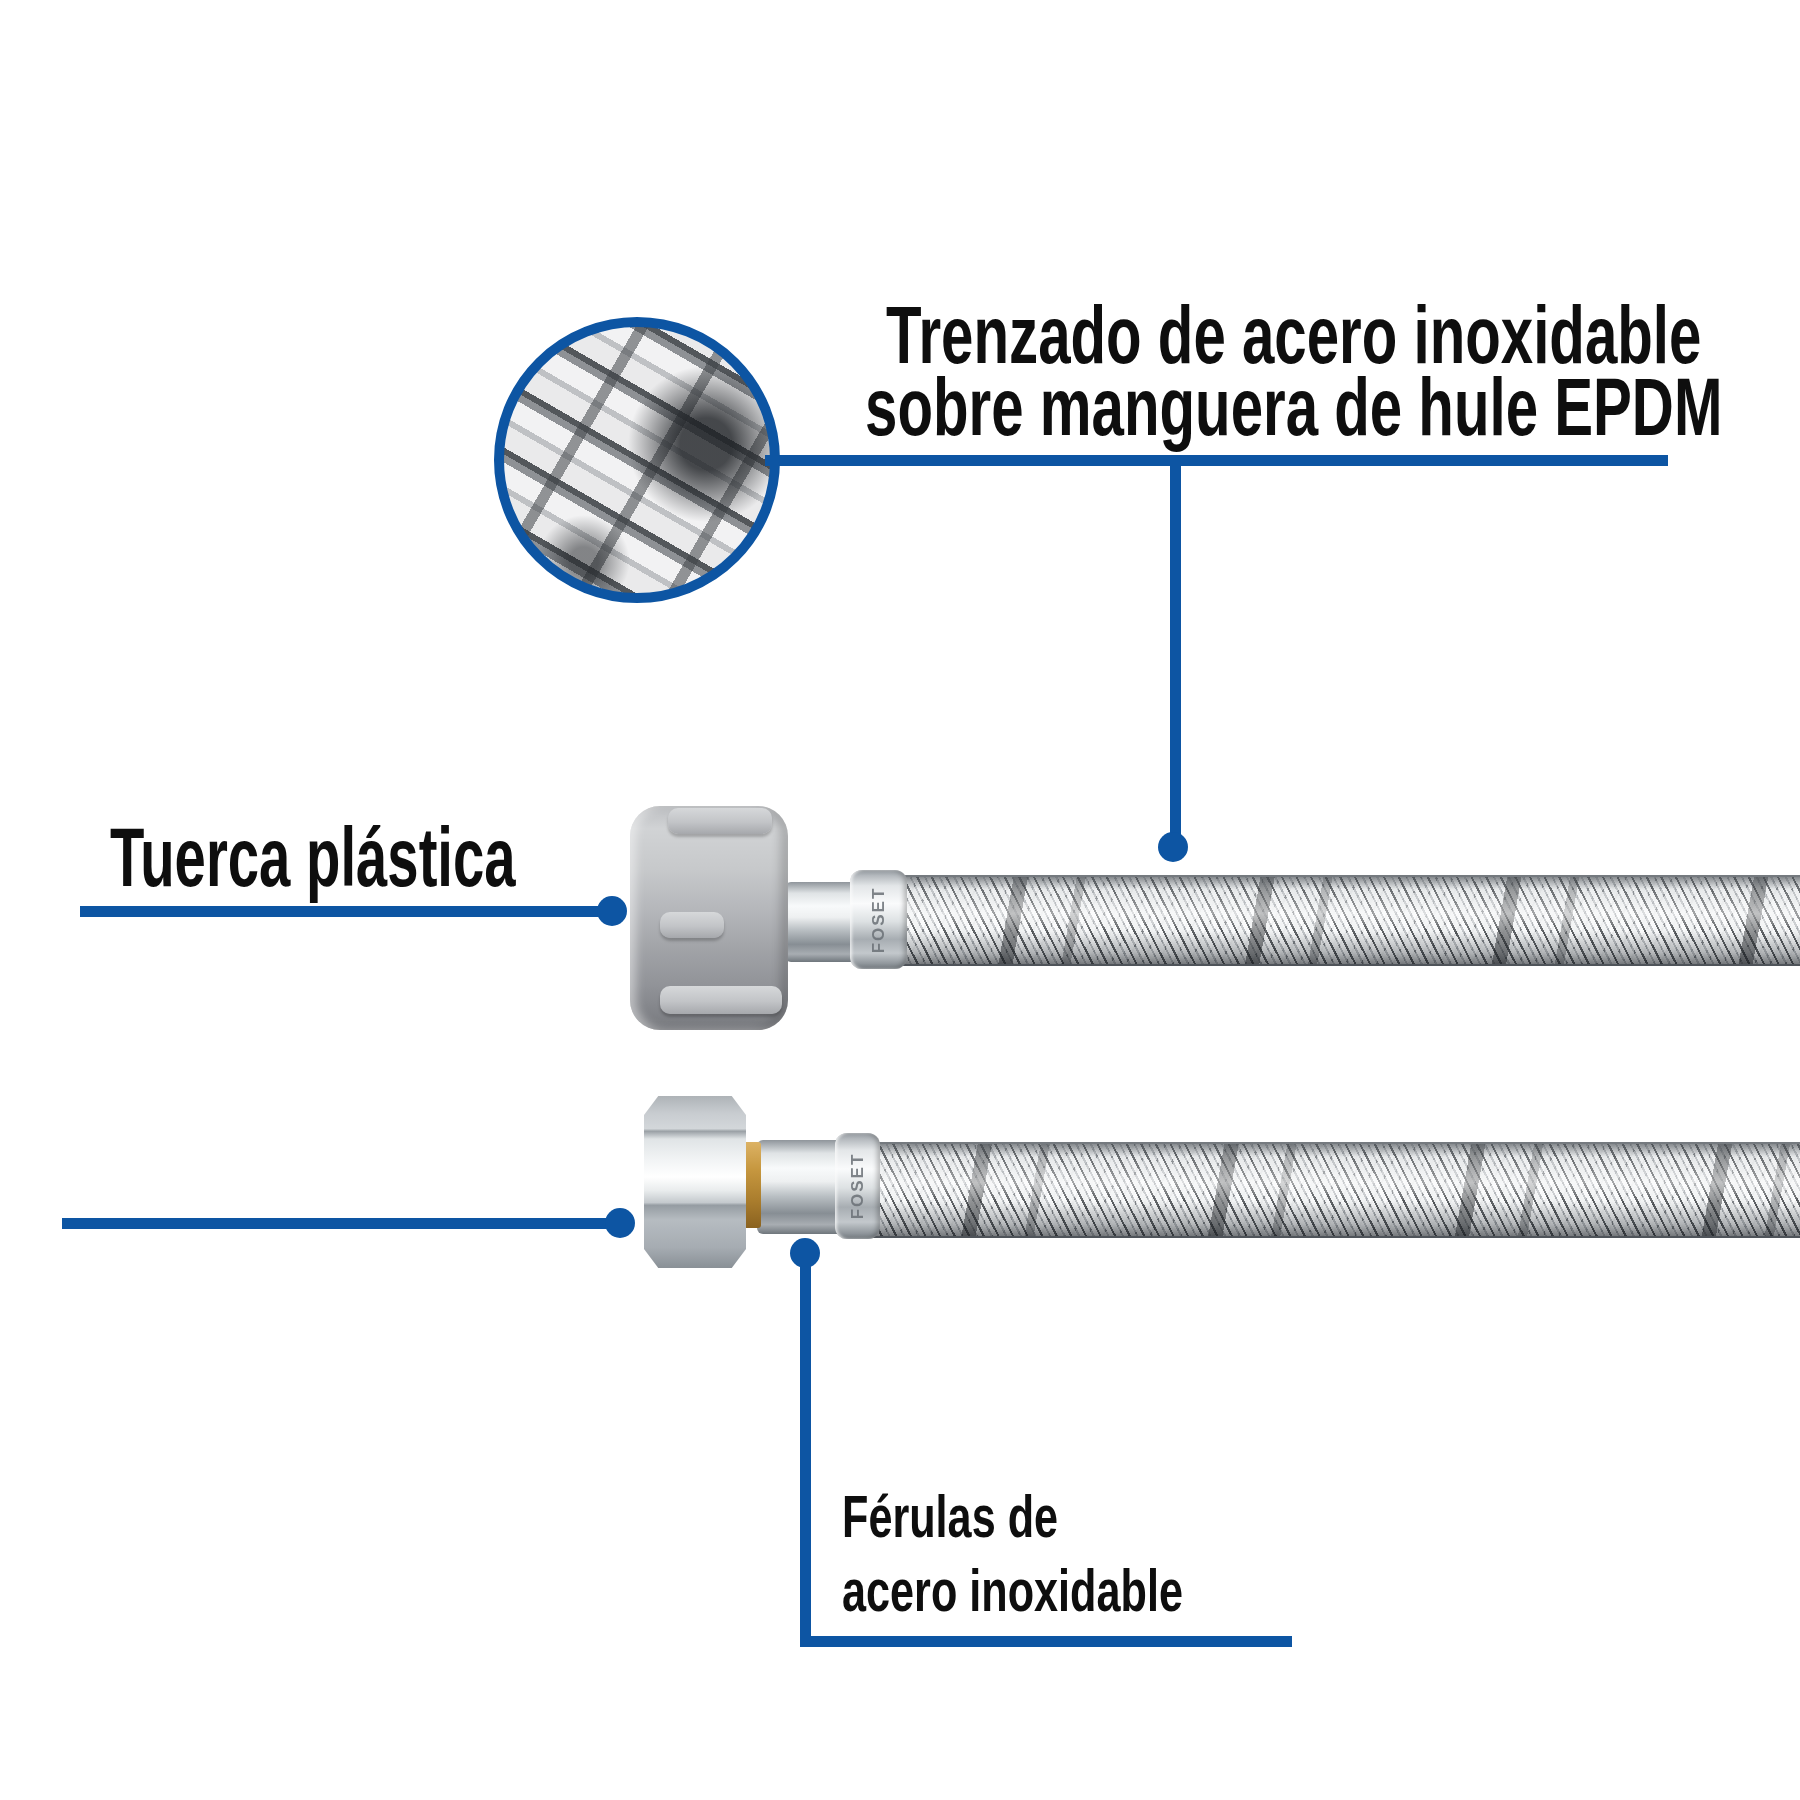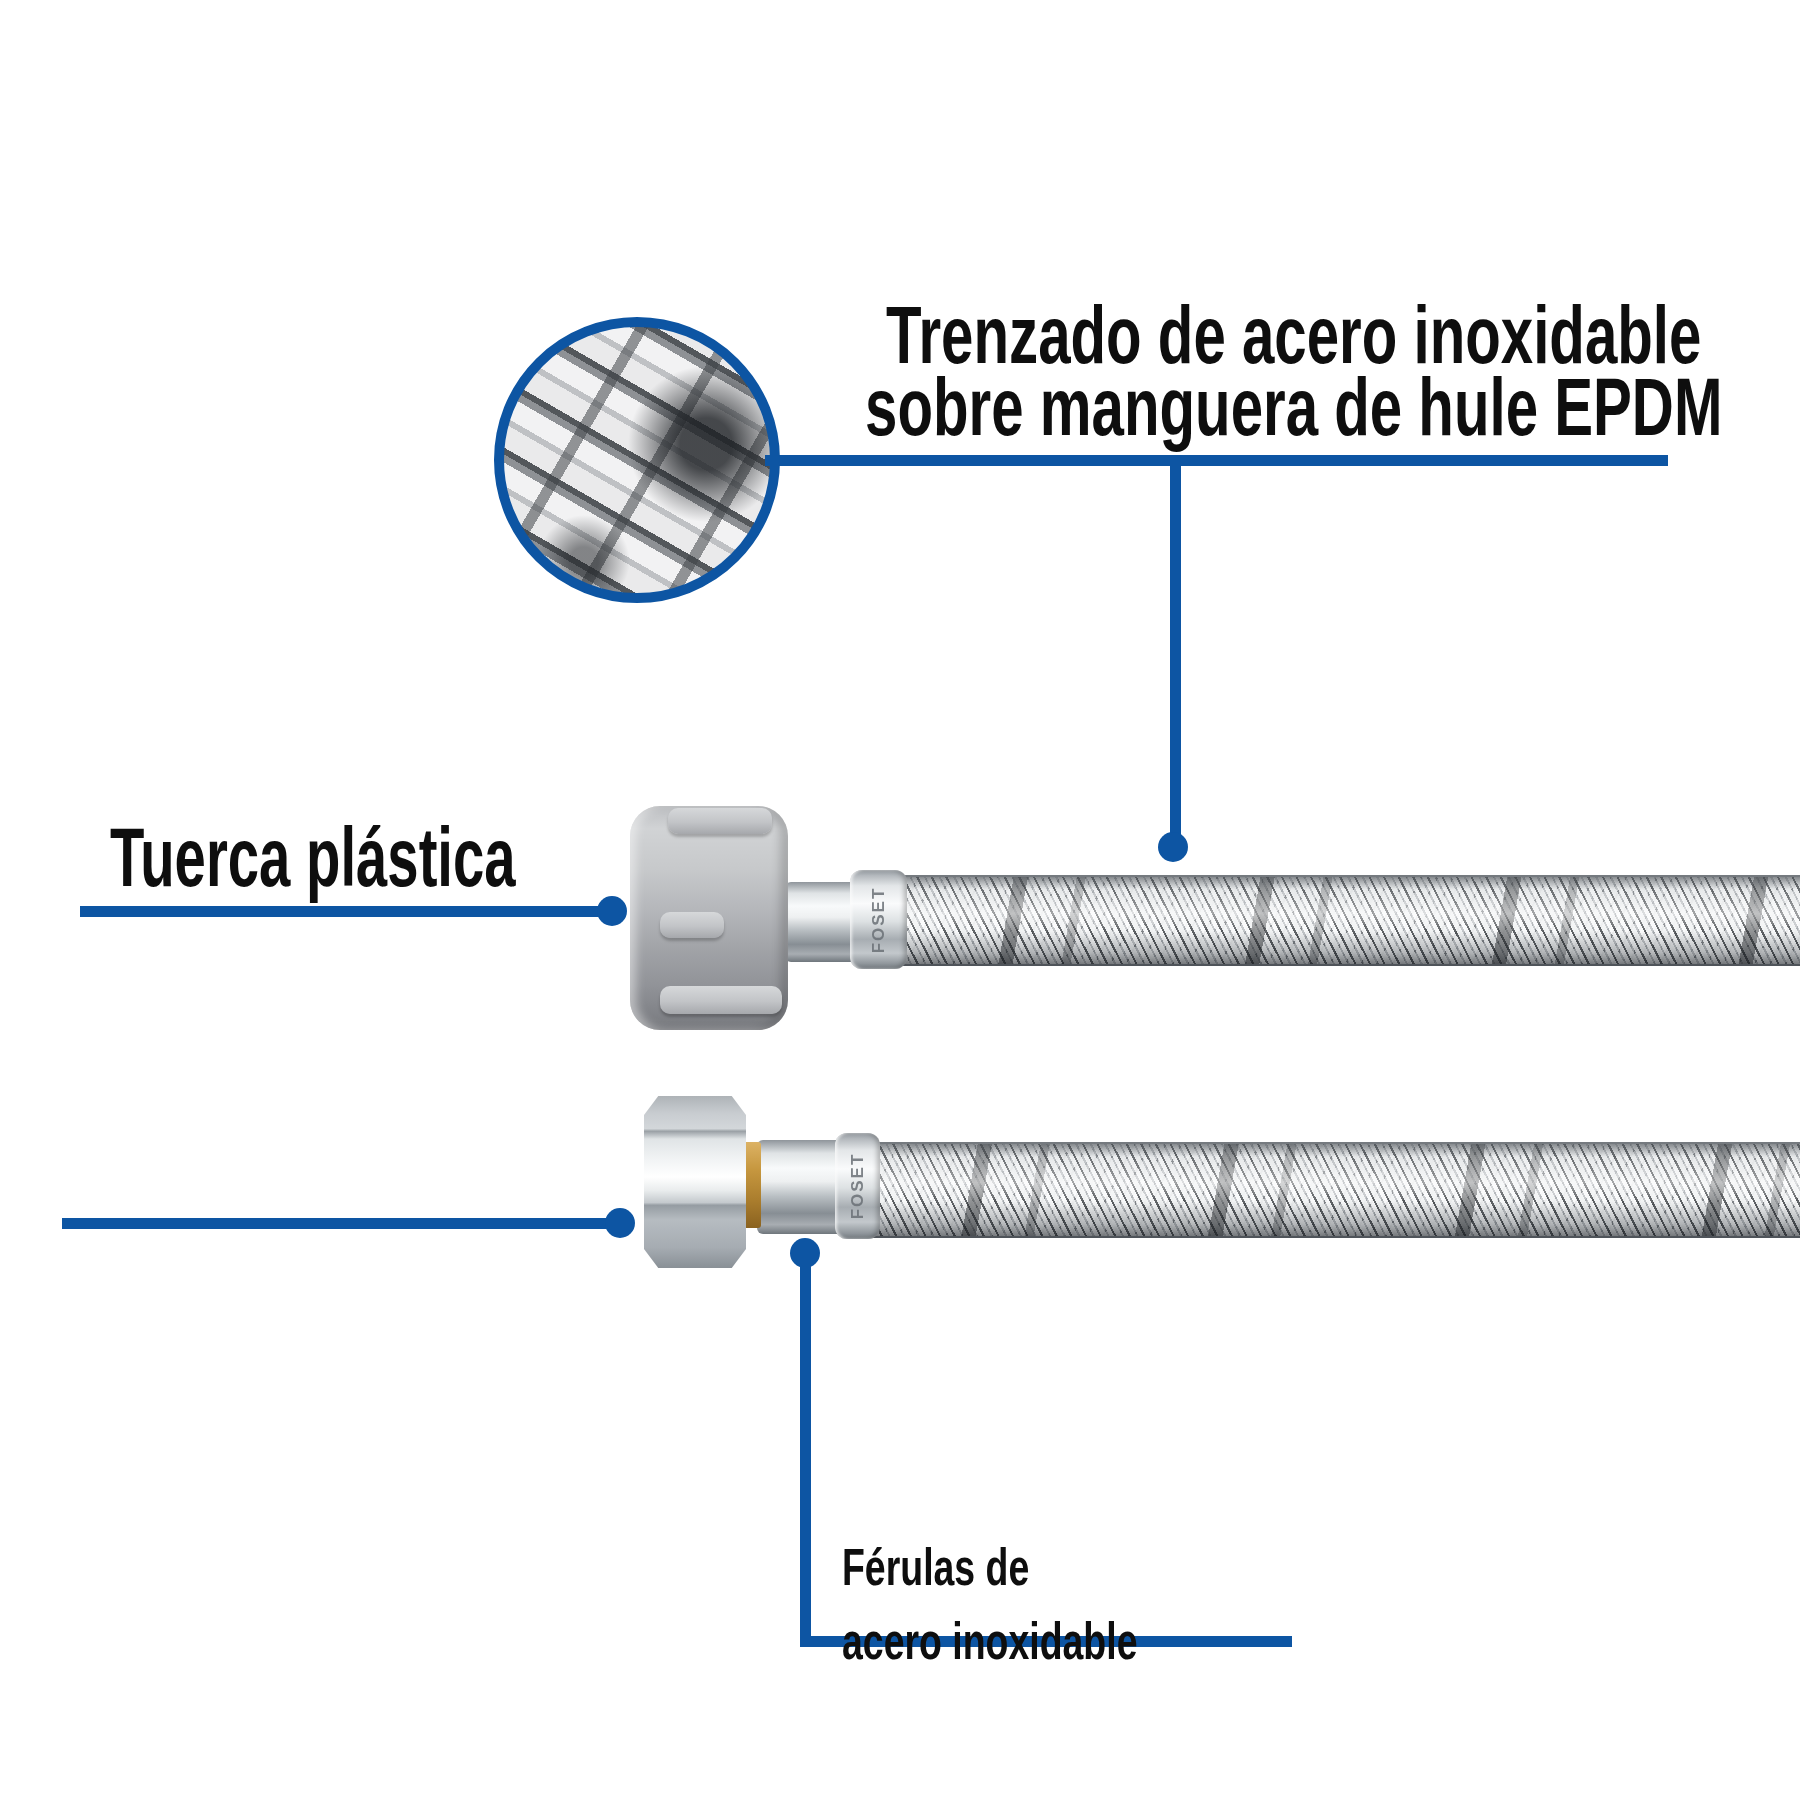--- a/index.html
+++ b/index.html
@@ -27,21 +27,21 @@
   }
   .cond{display:inline-block;transform-origin:0 0;}
   .cond-c{display:inline-block;transform-origin:50% 0;}
 
   .top-label{left:690px;top:299px;width:1100px;text-align:center;font-size:82px;line-height:72px;z-index:7;}
   .top-label .cond-c{transform:scaleX(0.71);}
   .label-plastic{left:110px;top:818px;font-size:84px;line-height:78px;z-index:7;}
   .label-plastic .cond{transform:scaleX(0.67);}
   .label-brass{left:100px;top:1056px;font-size:84px;line-height:68px;z-index:7;}
   .label-brass .cond{transform:scaleX(0.68);}
-  .label-ferrules{left:842px;top:1530px;font-size:52px;line-height:74px;z-index:7;}
+  .label-ferrules{left:842px;top:1480px;font-size:60px;line-height:74px;z-index:7;}
   .label-ferrules .cond{transform:scaleX(0.72);}
 
   
   .cline{background:var(--accent);z-index:6;}
   .cdot{width:30px;height:30px;border-radius:50%;background:var(--accent);z-index:6;}
 
   .rule-top{left:765px;top:455px;width:903px;height:11px;}
   .vline-top{left:1170px;top:458px;width:11px;height:389px;}
   .dot-top{left:1158px;top:832px;}
 

